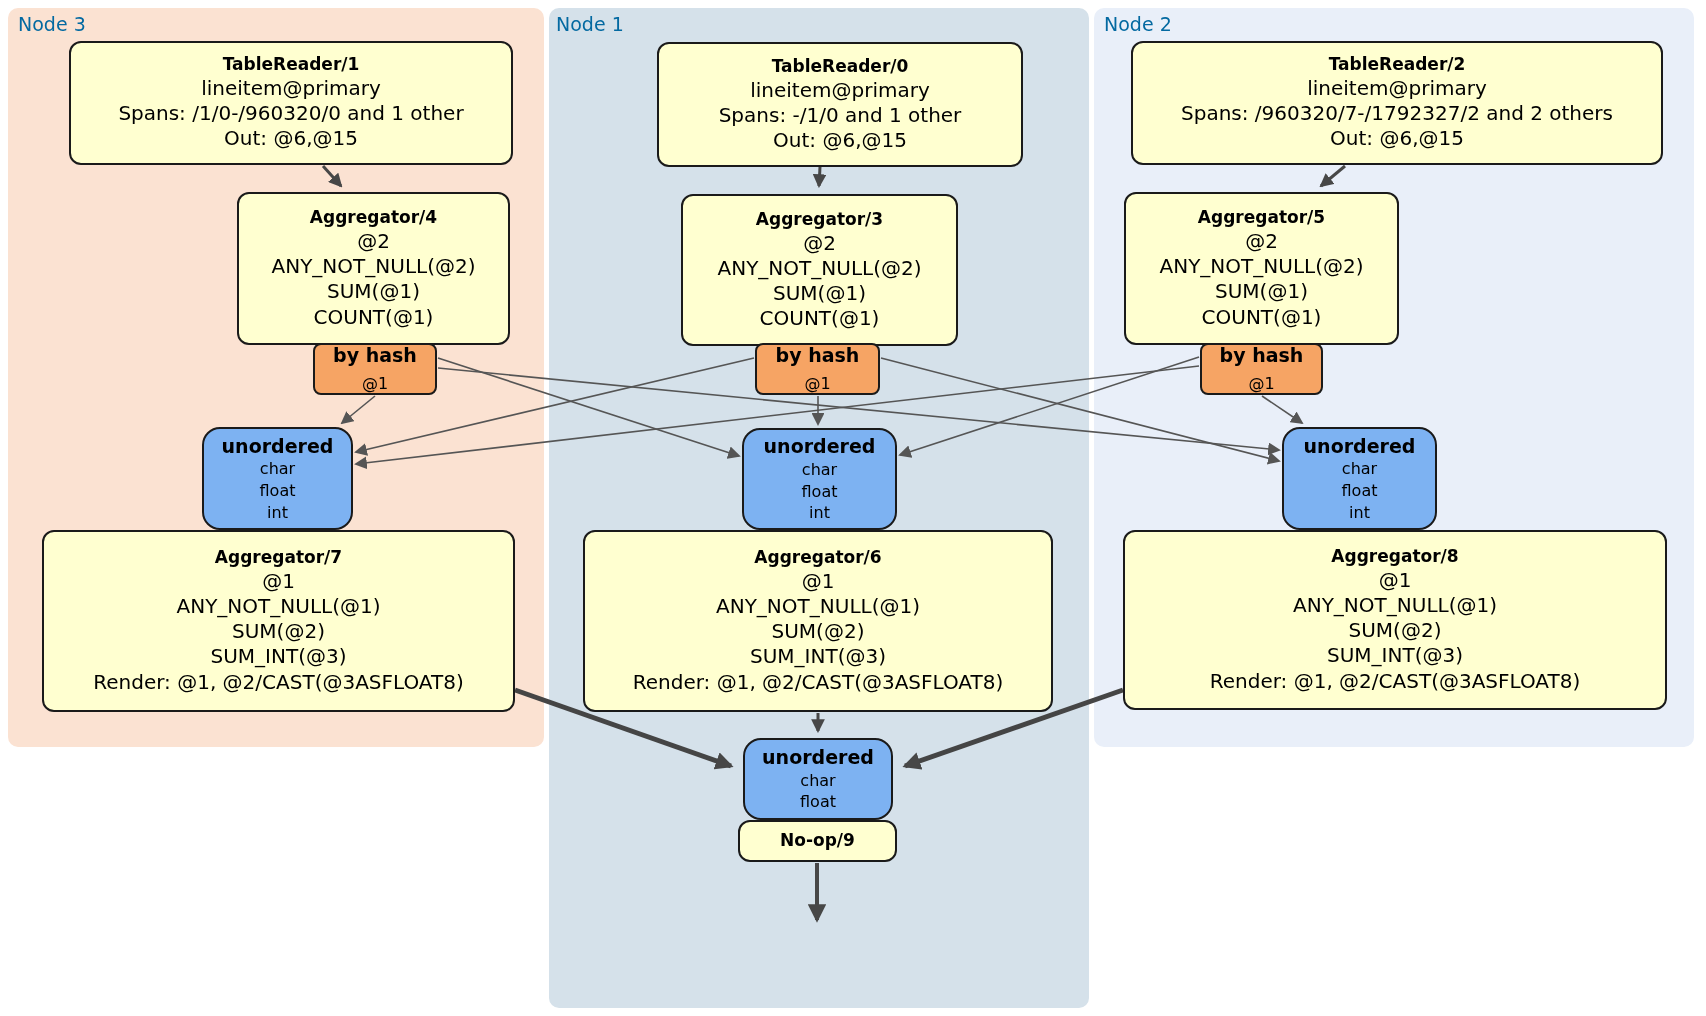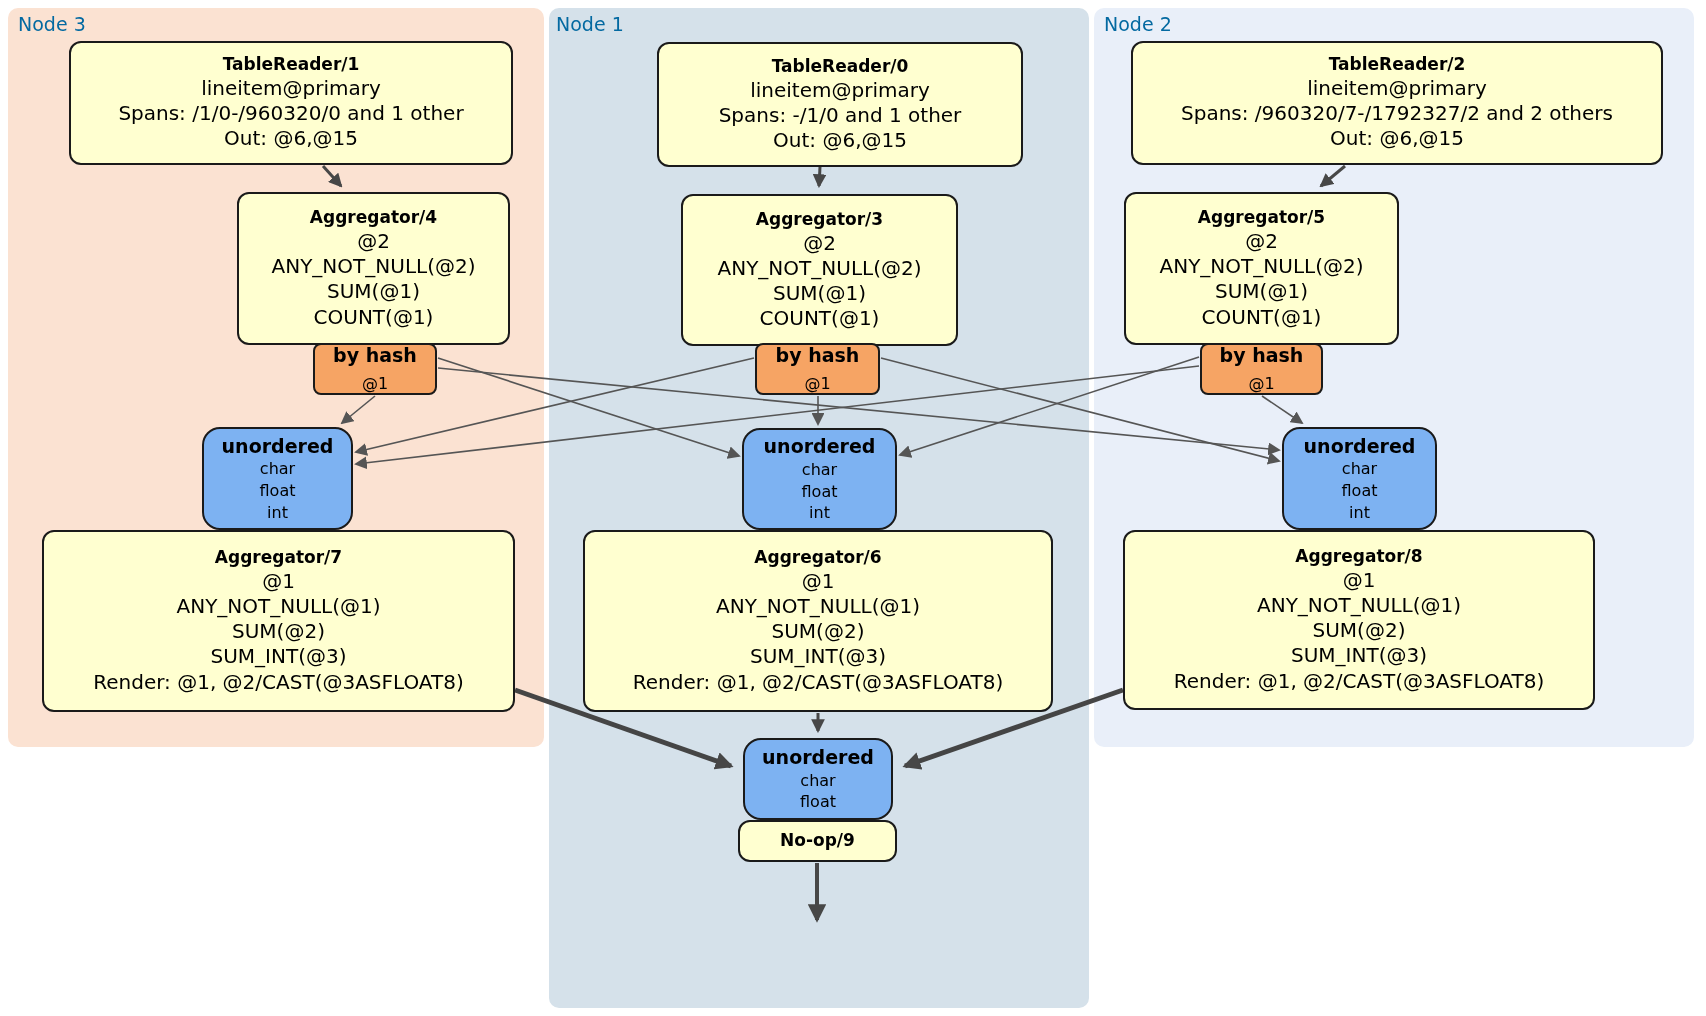--- a/index.html
+++ b/index.html
@@ -192,21 +192,21 @@
     <div class="line">@1</div>
   </div>
 
   <div class="sync" style="left:1282px;top:427px;width:155px;height:103px;">
     <div class="title">unordered</div>
     <div class="line">char</div>
     <div class="line">float</div>
     <div class="line">int</div>
   </div>
 
-  <div class="proc" style="left:1123px;top:530px;width:472px;height:180px;">
+  <div class="proc" style="left:1123px;top:530px;width:544px;height:180px;">
     <div class="title">Aggregator/8</div>
     <div class="line">@1</div>
     <div class="line">ANY_NOT_NULL(@1)</div>
     <div class="line">SUM(@2)</div>
     <div class="line">SUM_INT(@3)</div>
     <div class="line">Render: @1, @2/CAST(@3ASFLOAT8)</div>
   </div>
 
 </div>
 

